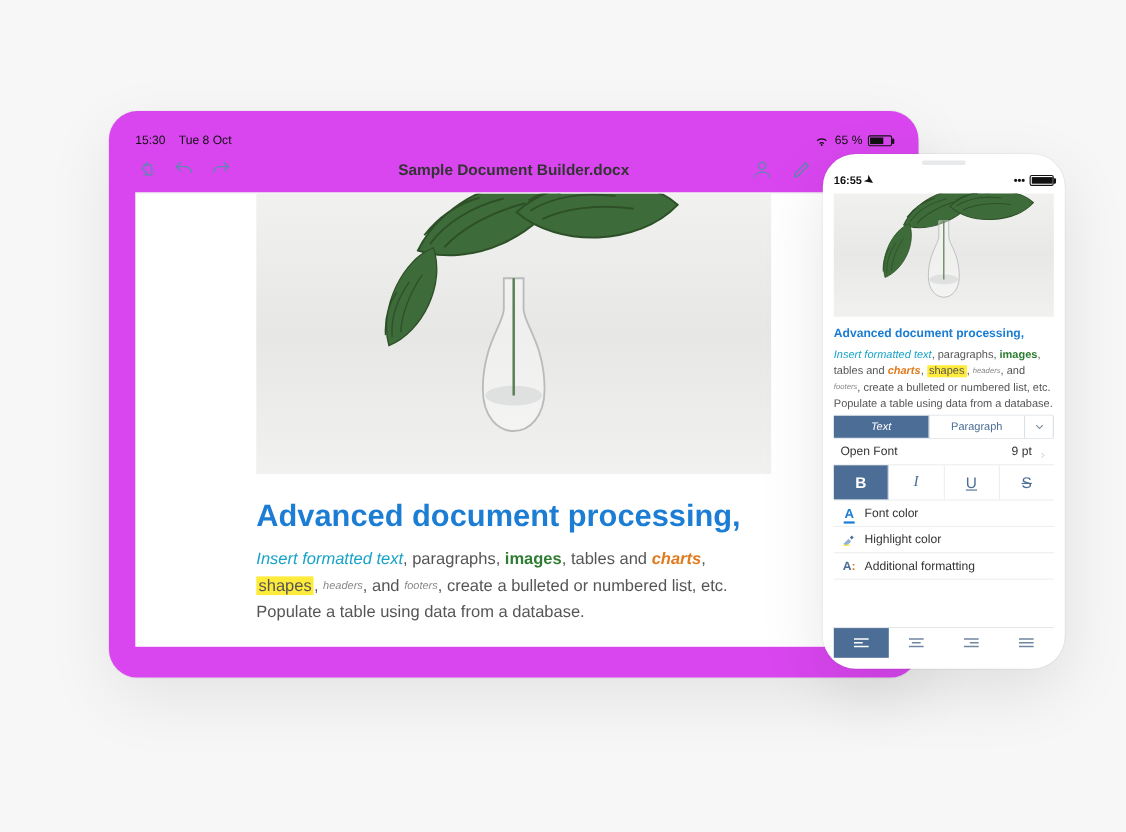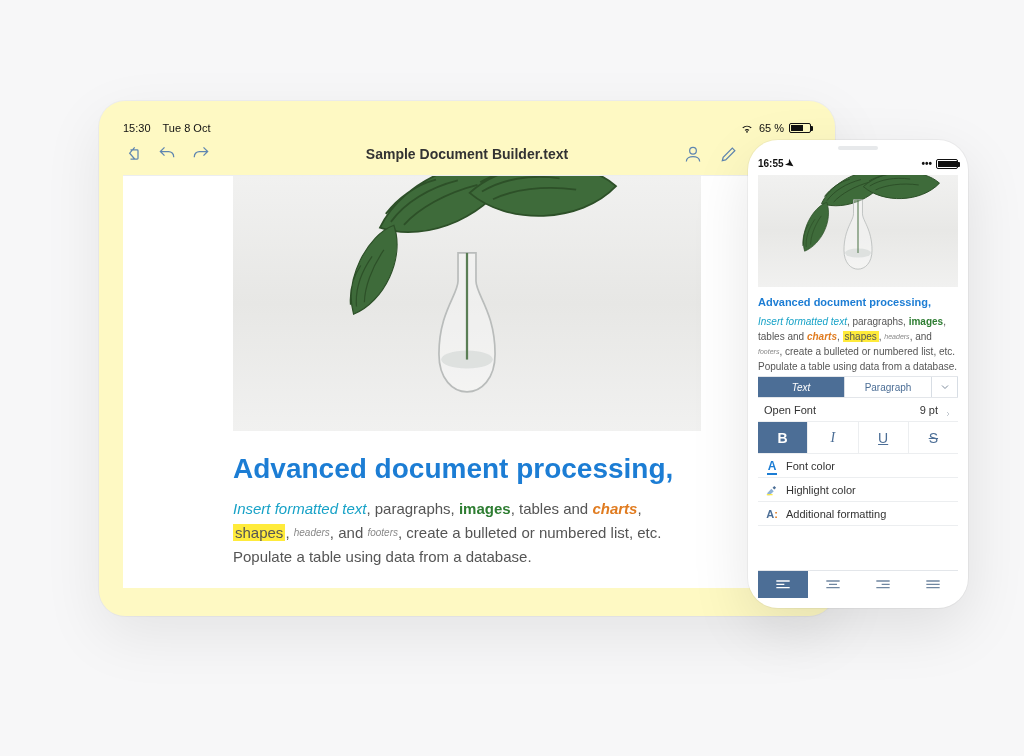--- a/index.html
+++ b/index.html
@@ -13,21 +13,21 @@
     position: relative;
   }
 
   
   .tablet {
     position: absolute;
     left: 99px;
     top: 101px;
     width: 736px;
     height: 515px;
-    background: #fef9c3;
+    background: #d946ef;
     border-radius: 26px;
     box-shadow: 0 20px 60px rgba(0,0,0,0.08), 0 0 0 1px rgba(0,0,0,0.03);
     padding: 20px 24px;
   }
   .tablet-status {
     display: flex;
     justify-content: space-between;
     align-items: center;
     font-size: 11px;
     color: #111;
@@ -216,21 +216,21 @@
         <svg viewBox="0 0 24 24">
             <path d="M9 14l-5-5 5-5M4 9h10a6 6 0 016 6v1"></path>
           </svg>
       </span>
       <span class="tb-ico">
         <svg viewBox="0 0 24 24">
             <path d="M15 14l5-5-5-5M20 9H10a6 6 0 00-6 6v1"></path>
           </svg>
       </span>
     </div>
-    <div class="title">Sample Document Builder.text</div>
+    <div class="title">Sample Document Builder.docx</div>
     <div class="right">
       <span class="tb-ico">
         <svg viewBox="0 0 24 24">
             <circle cx="12" cy="8" r="4"></circle>
             <path d="M4 21c0-4 4-6 8-6s8 2 8 6"></path>
           </svg>
       </span>
       <span class="tb-ico">
         <svg viewBox="0 0 24 24">
             <path d="M4 20l4-1 11-11-3-3L5 16z"></path>

